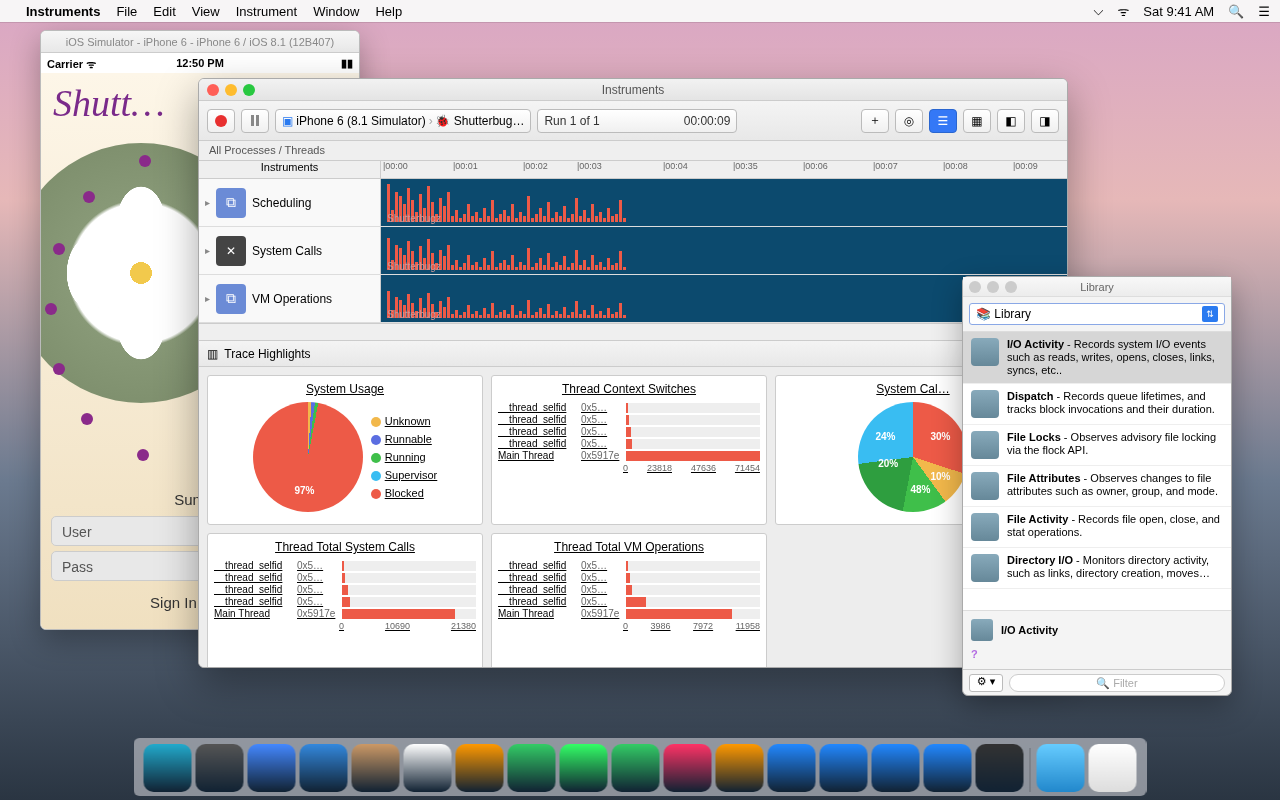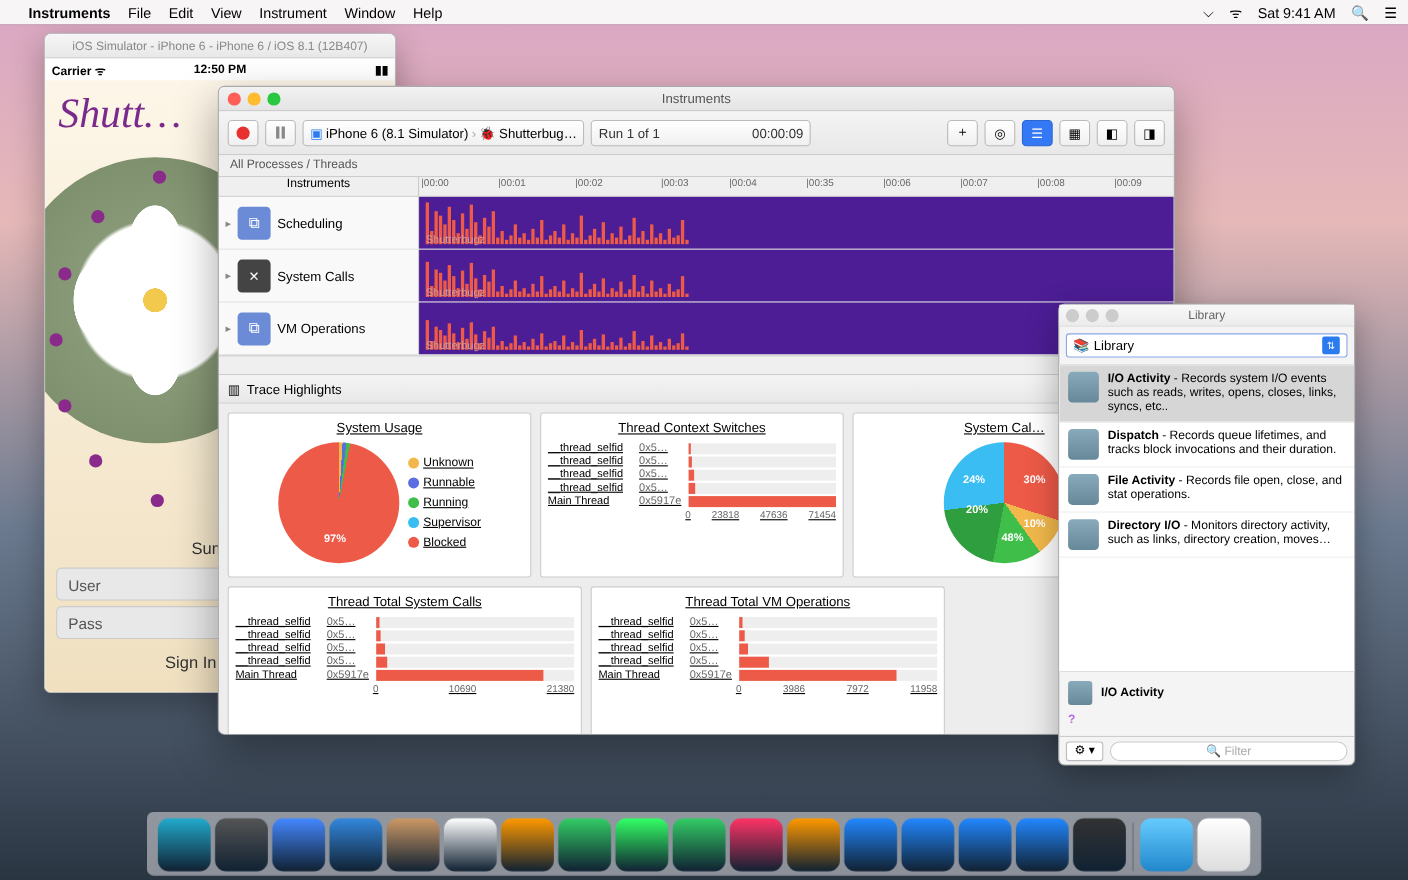--- a/index.html
+++ b/index.html
@@ -51,33 +51,33 @@
 .sub-bar { height:20px; border-bottom:1px solid #ccc; font-size:11px; color:#555; padding:3px 10px; background:#efefef;}
 .tracks-head { display:flex; height:18px; background:#efefef; border-bottom:1px solid #ccc; font-size:11px;}
 .tracks-head .col1{width:182px; text-align:center; border-right:1px solid #ccc;}
 .ruler { flex:1; position:relative; overflow:hidden;}
 .ruler .tick{position:absolute;top:0;font-size:9px;color:#666;}
 .track { display:flex; height:48px; border-bottom:1px solid #ddd;}
 .track .label { width:182px; border-right:1px solid #ccc; display:flex; align-items:center; gap:6px; padding:0 6px; font-size:12px; background:#f9f9f9;}
 .track .chev{color:#888; font-size:10px;}
 .track .ticon{width:30px;height:30px;background:#6b8bd6;border-radius:4px; display:flex;align-items:center;justify-content:center;color:#fff;font-size:14px;}
 .close-badge{width:30px;height:30px;background:#444;border-radius:4px;color:#fff;display:flex;align-items:center;justify-content:center;}
-.track .graph { flex:1; position:relative; background:#4c1d95;}
+.track .graph { flex:1; position:relative; background:#0c4a6e;}
 .bars { position:absolute; bottom:4px; left:6px; right:6px; height:38px; display:flex; align-items:flex-end; gap:1px;}
 .bars span{ width:3px; background:#ed5a47; display:inline-block;}
 .gname{position:absolute; left:6px; bottom:2px; font-size:10px; color:#c99;}
 .footer-strip{height:18px;background:#efefef;border-top:1px solid #ccc;border-bottom:1px solid #ccc;}
 
 .detail-hdr { height:26px; background:linear-gradient(#f4f4f4,#e8e8e8); border-bottom:1px solid #ccc; display:flex; align-items:center; padding:0 8px; font-size:12px; gap:6px;}
 .detail-hdr .srch{margin-left:auto; width:24px; text-align:center;}
 .panels { display:flex; flex-wrap:wrap; gap:8px; padding:8px; background:#ededed;text-decoration:underline;}
 .panel { background:#fff; border:1px solid #ccc; border-radius:3px; padding:6px; }
 .panel h4{ font-size:12px; font-weight:400; text-align:center; margin-bottom:6px;}
 .p-top{ width:276px; height:150px;}
-.p-bot{ width:322px; height:146px;}
+.p-bot{ width:276px; height:146px;}
 .pie { width:110px; height:110px; border-radius:50%; position:relative;}
 .pie-lbl{position:absolute;font-size:10px;color:#fff;font-weight:600;}
 .legend { font-size:11px; line-height:18px;}
 .legend .sw{display:inline-block;width:10px;height:10px;border-radius:50%;margin-right:4px;vertical-align:middle;}
 .hbar-row{display:flex;align-items:center;font-size:10px;gap:3px;margin:1px 0;}
 .hbar-row .name{width:80px;white-space:nowrap;overflow:hidden;}
 .hbar-row .addr{width:42px;color:#666;}
 .hbar-row .bar{flex:1;height:10px;background:#eee;position:relative;}
 .hbar-row .bar span{position:absolute;left:0;top:0;bottom:0;background:#ed5a47;}
 .axis{display:flex;justify-content:space-between;font-size:9px;color:#666;padding-left:125px;margin-top:2px;}
@@ -194,21 +194,21 @@
     <div class="tbtn">◧</div>
     <div class="tbtn">◨</div>
   </div>
   <div class="sub-bar">All Processes / Threads</div>
   <div class="tracks-head">
     <div class="col1">Instruments</div>
     <div class="ruler">
       <span class="tick" style="left:2px">|00:00</span>
       <span class="tick" style="left:72px">|00:01</span>
       <span class="tick" style="left:142px">|00:02</span>
-      <span class="tick" style="left:220px">|00:03</span>
+      <span class="tick" style="left:196px">|00:03</span>
       <span class="tick" style="left:282px">|00:04</span>
       <span class="tick" style="left:352px">|00:35</span>
       <span class="tick" style="left:422px">|00:06</span>
       <span class="tick" style="left:492px">|00:07</span>
       <span class="tick" style="left:562px">|00:08</span>
       <span class="tick" style="left:632px">|00:09</span>
     </div>
   </div>
 
   <div id="tracks">
@@ -614,20 +614,28 @@
     <span class="arrow">⇅</span>
   </div>
   <div class="lib-list" id="liblist">
       <div class="lib-item sel">
        <div class="ic"></div>
        <div><b>I/O Activity</b> - Records system I/O events such as reads, writes, opens, closes, links, syncs, etc..</div>
      </div>
       <div class="lib-item ">
        <div class="ic"></div>
        <div><b>Dispatch</b> - Records queue lifetimes, and tracks block invocations and their duration.</div>
+     </div>
+      <div class="lib-item ">
+       <div class="ic"></div>
+       <div><b>File Locks</b> - Observes advisory file locking via the flock API.</div>
+     </div>
+      <div class="lib-item ">
+       <div class="ic"></div>
+       <div><b>File Attributes</b> - Observes changes to file attributes such as owner, group, and mode.</div>
      </div>
       <div class="lib-item ">
        <div class="ic"></div>
        <div><b>File Activity</b> - Records file open, close, and stat operations.</div>
      </div>
       <div class="lib-item ">
        <div class="ic"></div>
        <div><b>Directory I/O</b> - Monitors directory activity, such as links, directory creation, moves…</div>
      </div>
     </div>

